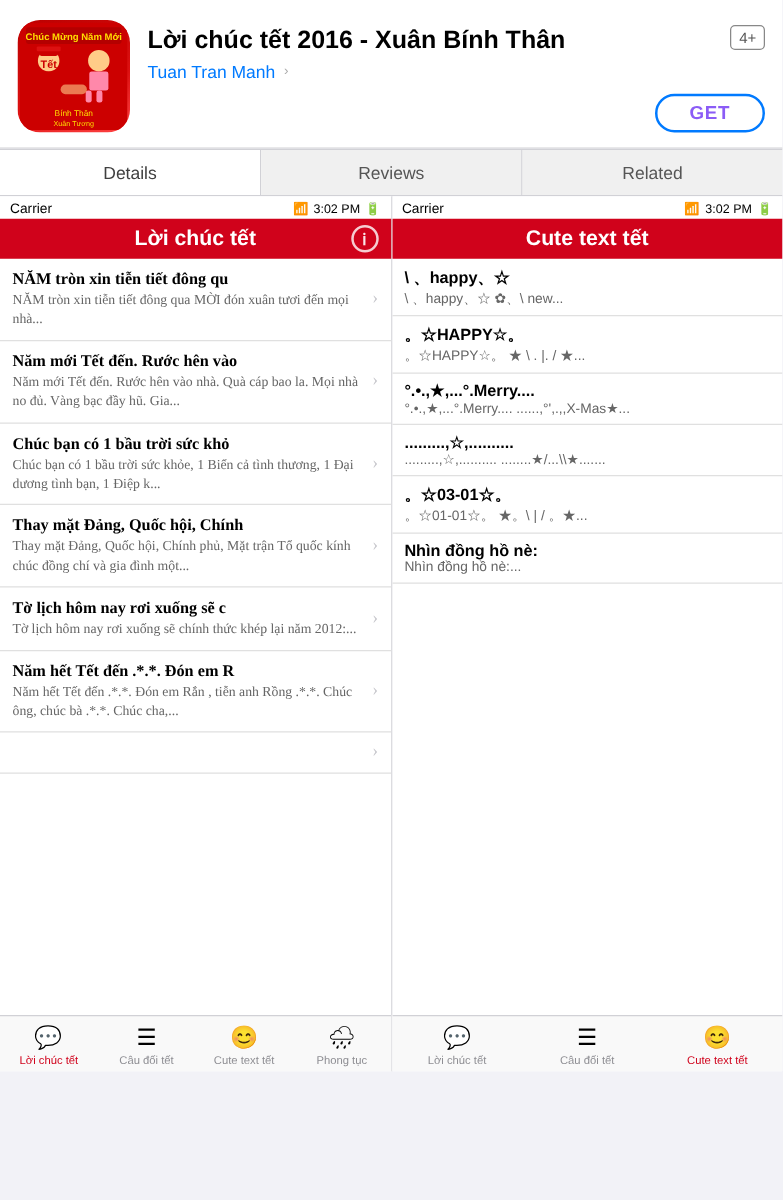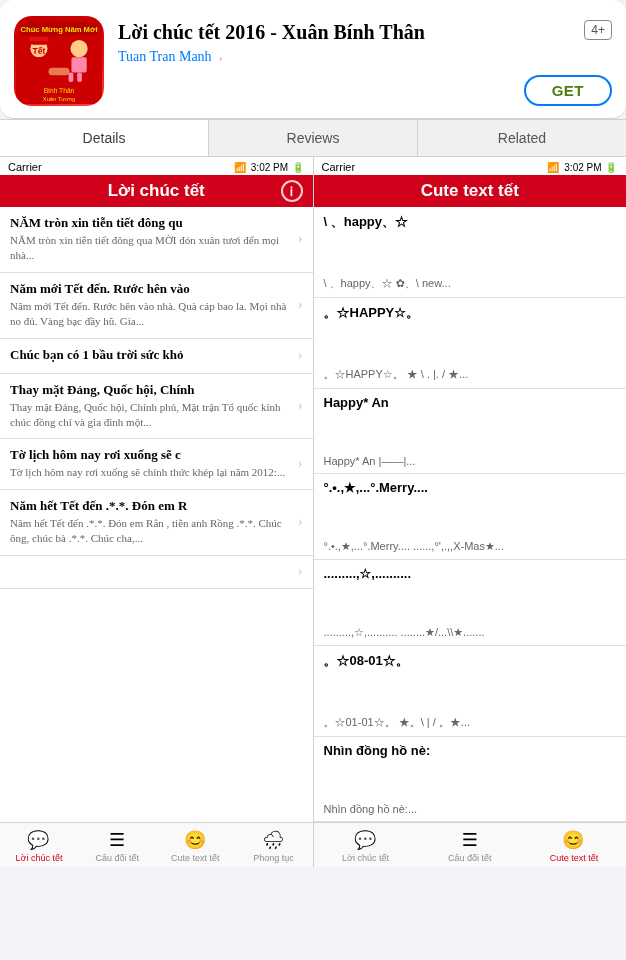--- a/index.html
+++ b/index.html
@@ -12,21 +12,20 @@
     }
 
     
     .app-header {
       background: #fff;
       padding: 16px 14px 12px;
       display: flex;
       align-items: flex-start;
       gap: 14px;
       border-bottom: 1px solid #d1d1d6;
-      border-radius: 14px;
     }
     .app-icon {
       width: 90px;
       height: 90px;
       border-radius: 18px;
       background: #c00;
       flex-shrink: 0;
       overflow: hidden;
       display: flex;
       align-items: center;
@@ -82,21 +81,21 @@
       padding: 2px 6px;
       font-size: 12px;
       color: #555;
     }
     .get-button {
       border: 2px solid #007aff;
       border-radius: 16px;
       padding: 5px 26px;
       font-size: 15px;
       font-weight: 600;
-      color: #4d7c0f;
+      color: #8b5cf6;
       background: #fff;
       cursor: pointer;
       letter-spacing: 0.5px;
     }
 
     
     .segmented-bar {
       background: #fff;
       border-bottom: 1px solid #d1d1d6;
       display: flex;
@@ -205,21 +204,20 @@
       border-bottom: 1px solid #e0e0e0;
     }
     .cute-item-title {
       font-size: 13px;
       font-weight: 600;
       color: #000;
     }
     .cute-item-sub {
       font-size: 11px;
       color: #666;
-      margin-top: 45px;
     }
 
     
     .tab-bar {
       display: flex;
       border-top: 1px solid #d1d1d6;
       background: #f9f9f9;
       padding: 4px 0 2px;
       margin-top: auto;
     }
@@ -269,21 +267,21 @@
         <rect x="34" y="52" width="22" height="8" rx="4" fill="#ffcc88" opacity="0.6"></rect>
 
         <text x="45" y="78" text-anchor="middle" fill="#ffdd00" font-size="7">Bính Thân</text>
         <text x="45" y="87" text-anchor="middle" fill="#ffdd00" font-size="6">Xuân Tương</text>
       </svg>
     </div>
   </div>
 
   <div class="app-info">
     <div style="display:flex; justify-content:space-between; align-items:flex-start;">
-      <div style="flex:1;font-family:Liberation Serif, serif;">
+      <div style="flex:1;">
         <div class="app-title">Lời chúc tết 2016 - Xuân Bính Thân</div>
         <div class="app-author">
           <span>Tuan Tran Manh</span>
           <span class="app-author-chevron">›</span>
         </div>
       </div>
       <div class="age-badge">4+</div>
     </div>
     <div class="app-get-row">
       <div></div>
@@ -328,20 +326,21 @@
       <div class="list-item">
         <div class="list-item-content">
           <div class="list-item-title">Năm mới Tết đến. Rước hên vào</div>
           <div class="list-item-subtitle">Năm mới Tết đến. Rước hên vào nhà. Quà cáp bao la. Mọi nhà no đủ. Vàng bạc đầy hũ. Gia...</div>
         </div>
         <span class="list-chevron">›</span>
       </div>
       <div class="list-item">
         <div class="list-item-content">
           <div class="list-item-title">Chúc bạn có 1 bầu trời sức khỏ</div>
+          <div class="list-item-subtitle">Chúc bạn có 1 bầu trời sức khỏe, 1 Biển cả tình thương, 1 Đại dương tình bạn, 1 Điệp k...</div>
         </div>
         <span class="list-chevron">›</span>
       </div>
       <div class="list-item">
         <div class="list-item-content">
           <div class="list-item-title">Thay mặt Đảng, Quốc hội, Chính</div>
           <div class="list-item-subtitle">Thay mặt Đảng, Quốc hội, Chính phủ, Mặt trận Tổ quốc kính chúc đồng chí và gia đình một...</div>
         </div>
         <span class="list-chevron">›</span>
       </div>
@@ -406,36 +405,31 @@
         <div class="cute-item-title">\ 、happy、☆</div>
         <div class="cute-item-sub">\ 、happy、☆
 ✿、\  new...</div>
       </div>
       <div class="cute-item">
         <div class="cute-item-title">。☆HAPPY☆。</div>
         <div class="cute-item-sub">。☆HAPPY☆。
 ★  \ .  |.  /  ★...</div>
       </div>
       <div class="cute-item">
-        <div class="cute-item-title">Happy* An</div>
-        <div class="cute-item-sub">Happy* An
-|——|...</div>
-      </div>
-      <div class="cute-item">
         <div class="cute-item-title">°.•.,★,...°.Merry....</div>
         <div class="cute-item-sub">°.•.,★,...°.Merry....
 ......,°',.,,X-Mas★...</div>
       </div>
       <div class="cute-item">
         <div class="cute-item-title">.........,☆,..........</div>
         <div class="cute-item-sub">.........,☆,..........
 ........★/...\\★.......</div>
       </div>
       <div class="cute-item">
-        <div class="cute-item-title">。☆08-01☆。</div>
+        <div class="cute-item-title">。☆03-01☆。</div>
         <div class="cute-item-sub">。☆01-01☆。
 ★。\ | / 。★...</div>
       </div>
       <div class="cute-item">
         <div class="cute-item-title">Nhìn đồng hồ nè:</div>
         <div class="cute-item-sub">Nhìn đồng hồ nè:...</div>
       </div>
     </div>
 
     <div class="tab-bar" style="margin-top:auto;">

